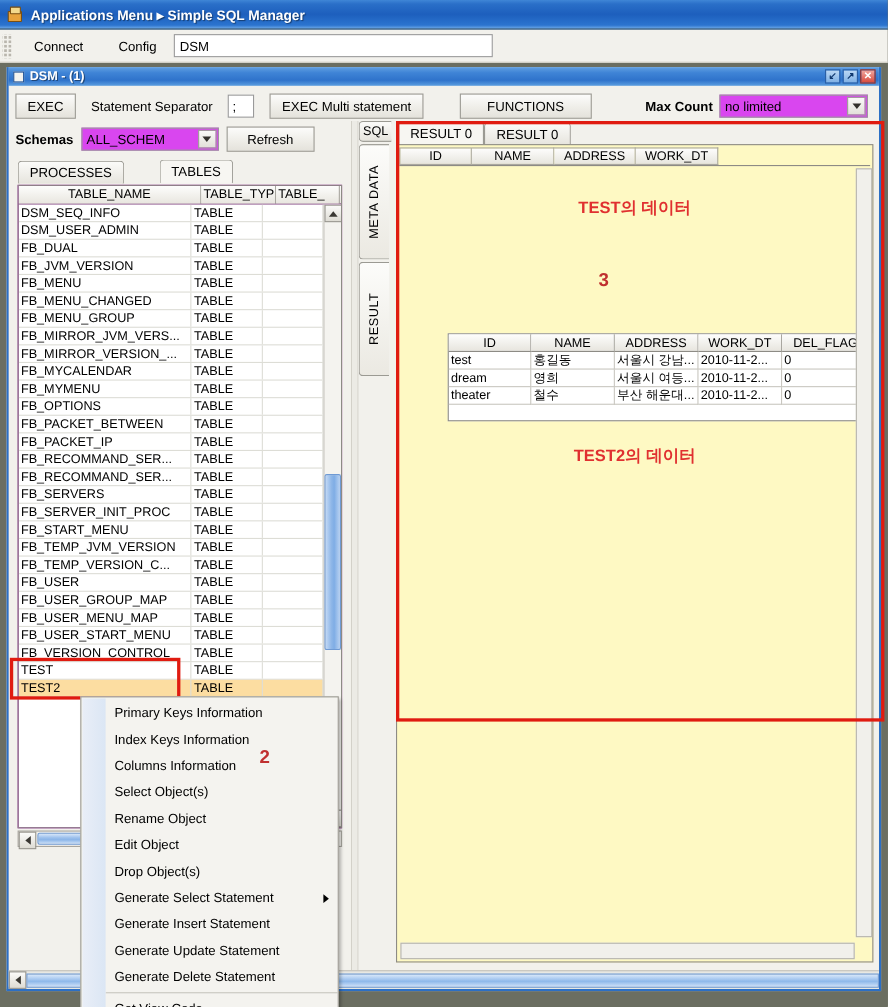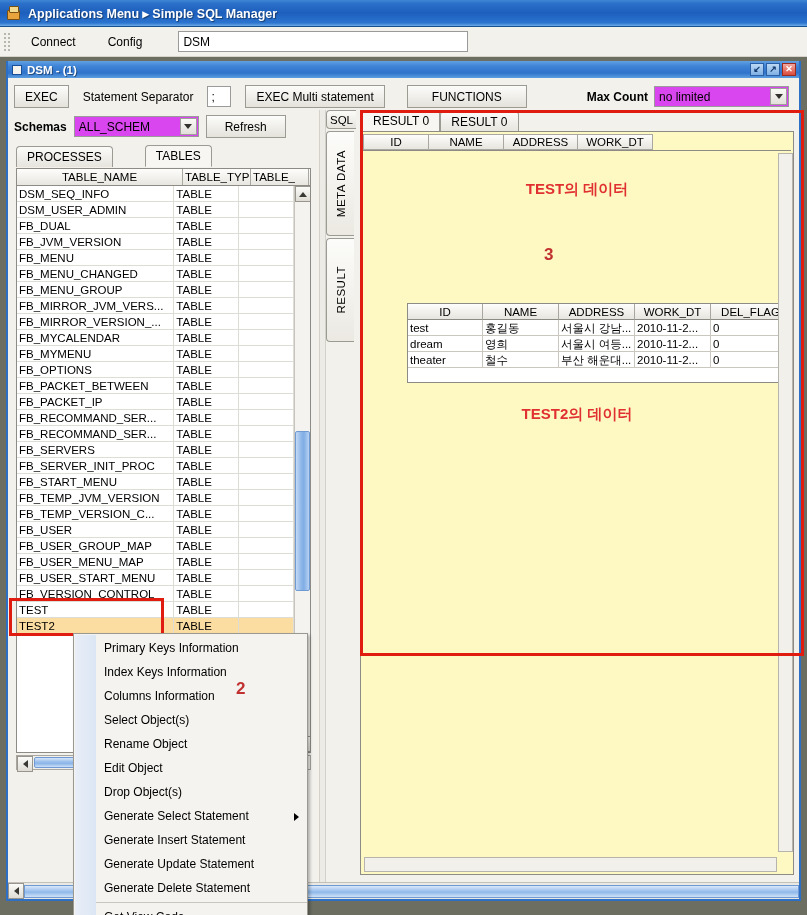--- a/index.html
+++ b/index.html
@@ -59,21 +59,21 @@
     width: 9px; height: 22px; margin-left: 2px; margin-right: 4px; flex: none;
     background-image:
       radial-gradient(circle, #b9b6ad 40%, transparent 42%);
     background-size: 4px 4px; background-position: 1px 1px;
   }
   .menu-item {
     padding: 3px 16px; font-size: 12px; color: #000;
     white-space: nowrap; cursor: default;
   }
   #dsm-field {
-    margin-left: 20px; width: 290px; height: 21px;
+    margin-left: 0; width: 290px; height: 21px;
     background: #ffffff;
     border: 1px solid #9a9a9a;
     font-size: 12px; color: #000;
     padding: 2px 4px; line-height: 16px;
     display: flex; align-items: center;
   }
 
   
   #mdi-frame {
     position: absolute; left: 6px; top: 61px;
@@ -453,21 +453,21 @@
         <div class="winbtn">↗</div>
         <div class="winbtn close">✕</div>
       </div>
     </div>
 
     <div id="exec-bar">
       <div class="btn">EXEC</div>
       <div class="lbl">Statement Separator</div>
       <div class="txtin" id="sep-input">;</div>
       <div class="btn">EXEC Multi statement</div>
-      <div class="btn" style="margin-left:8px;padding:3px 24px;text-align:right;">FUNCTIONS</div>
+      <div class="btn" style="margin-left:19px;padding:3px 24px;text-align:right;">FUNCTIONS</div>
       <div id="maxcount-wrap">
         <div class="lbl bold">Max Count</div>
         <div class="combo" id="maxcount-combo">
           <span>no limited</span>
           <span class="arrowbox"></span>
         </div>
       </div>
     </div>
 
     <div id="split">

